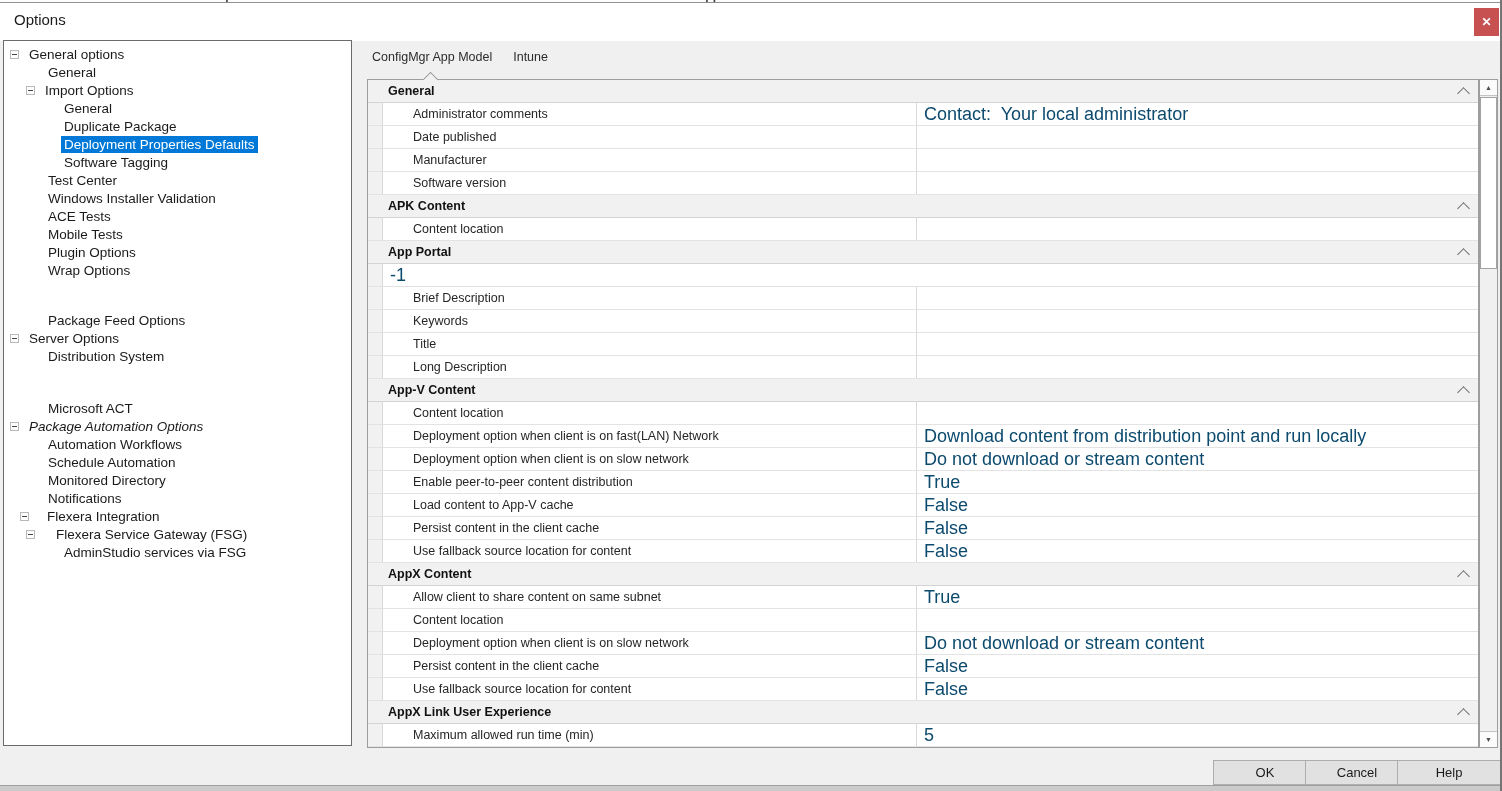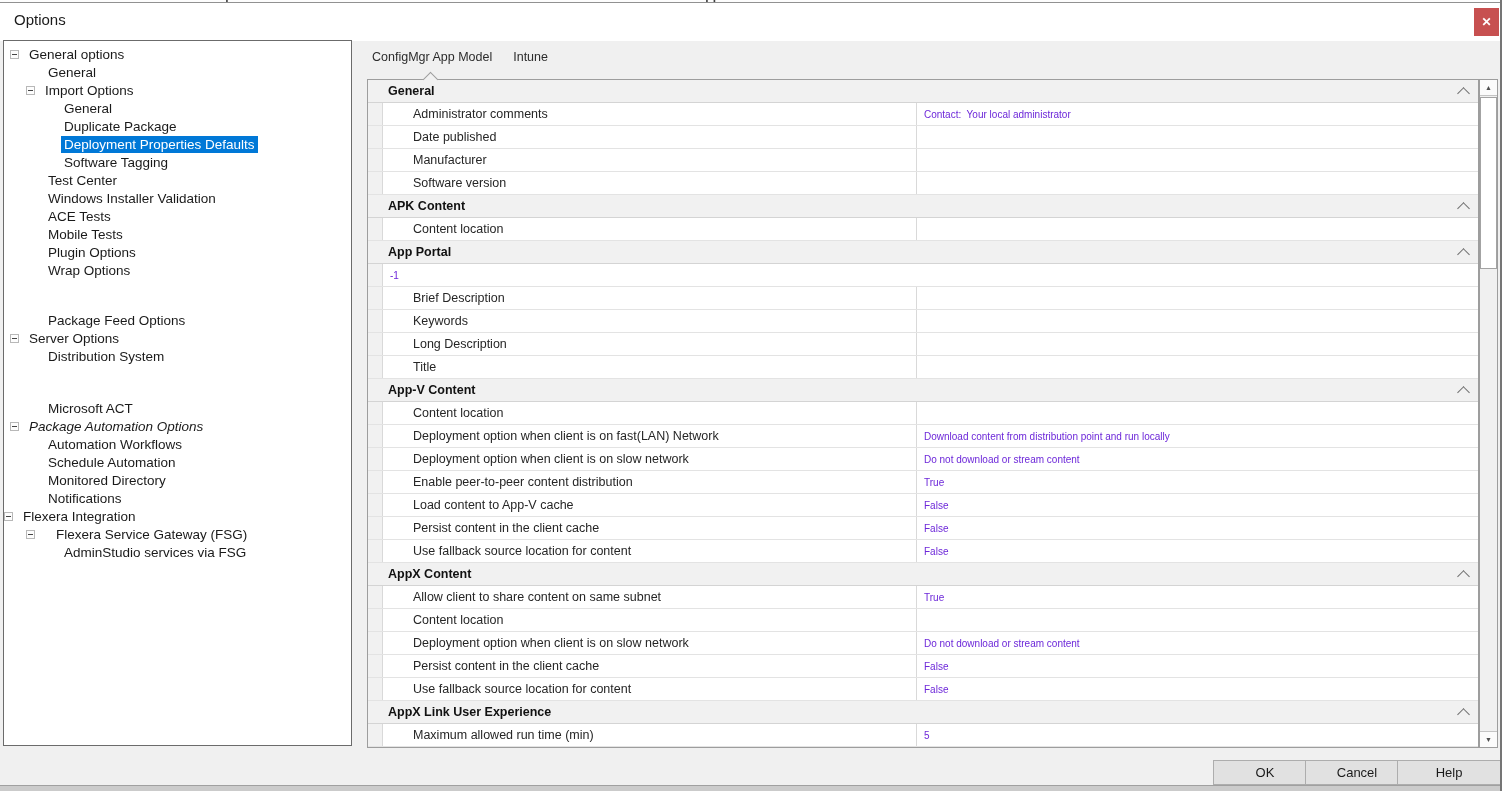--- a/index.html
+++ b/index.html
@@ -43,21 +43,21 @@
     border:1px solid #9d9d9d; background:#ffffff; overflow:hidden; z-index:1; }
   .g-header { height:23px; background:#f1f1f1; display:flex; align-items:center;
     border-bottom:1px solid #d4d4d4; }
   .g-title { font-size:12.5px; font-weight:bold; color:#111111; padding-left:20px; flex:1; }
   .chev { width:9px; height:9px; border-left:1.4px solid #6f6f6f; border-top:1.4px solid #6f6f6f;
     transform:rotate(45deg); margin:4px 10px 0 0; flex:0 0 9px; cursor:pointer; }
   .g-row { height:23px; display:flex; background:#ffffff; border-bottom:1px solid #e3e3e3; }
   .g-gutter { width:15px; background:#f1f1f1; border-right:1px solid #d9d9d9; flex:0 0 15px; }
   .g-label { width:534px; flex:0 0 534px; border-right:1px solid #d9d9d9;
     font-size:12.5px; color:#262626; display:flex; align-items:center; padding-left:30px; white-space:nowrap; overflow:hidden; }
-  .g-value { flex:1; font-size:10px; color:#6d28d9; display:flex; align-items:center;
+  .g-value { flex:1; font-size:18px; color:#0c4a6e; display:flex; align-items:center;
     padding-left:7px; white-space:pre; overflow:hidden; cursor:text; }
 
   
   #scrollbar { position:absolute; left:1479px; top:79px; width:19px; height:669px;
     border:1px solid #9d9d9d; background:#f0f0f0; z-index:2; }
   .sb-btn { position:absolute; left:0; width:17px; height:16px; background:#fbfbfb;
     display:flex; align-items:center; justify-content:center;
     font-size:7px; color:#4e4e4e; cursor:pointer; }
   #sb-up { top:0; border-bottom:1px solid #c4c4c4; }
   #sb-down { bottom:0; border-top:1px solid #c4c4c4; }
@@ -148,21 +148,21 @@
     </div>
     <div class="tree-item" style="padding-left: 41px;">
       <span class="tree-label">Schedule Automation</span>
     </div>
     <div class="tree-item" style="padding-left: 41px;">
       <span class="tree-label">Monitored Directory</span>
     </div>
     <div class="tree-item" style="padding-left: 41px;">
       <span class="tree-label">Notifications</span>
     </div>
-    <div class="tree-item" style="padding-left: 0;">
+    <div class="tree-item" style="padding-left: 16px; gap: 8px;">
       <span class="expander"></span>
       <span class="tree-label">Flexera Integration</span>
     </div>
     <div class="tree-item" style="padding-left: 22px; gap: 11px;">
       <span class="expander"></span>
       <span class="tree-label">Flexera Service Gateway (FSG)</span>
     </div>
     <div class="tree-item" style="padding-left: 57px;">
       <span class="tree-label">AdminStudio services via FSG</span>
     </div>
@@ -221,26 +221,26 @@
       <span class="g-label">Brief Description</span>
       <span class="g-value"></span>
     </div>
     <div class="g-row">
       <span class="g-gutter"></span>
       <span class="g-label">Keywords</span>
       <span class="g-value"></span>
     </div>
     <div class="g-row">
       <span class="g-gutter"></span>
+      <span class="g-label">Title</span>
+      <span class="g-value"></span>
+    </div>
+    <div class="g-row">
+      <span class="g-gutter"></span>
       <span class="g-label">Long Description</span>
-      <span class="g-value"></span>
-    </div>
-    <div class="g-row">
-      <span class="g-gutter"></span>
-      <span class="g-label">Title</span>
       <span class="g-value"></span>
     </div>
     <div class="g-header">
       <span class="g-title">App-V Content</span>
       <span class="chev"></span>
     </div>
     <div class="g-row">
       <span class="g-gutter"></span>
       <span class="g-label">Content location</span>
       <span class="g-value"></span>

